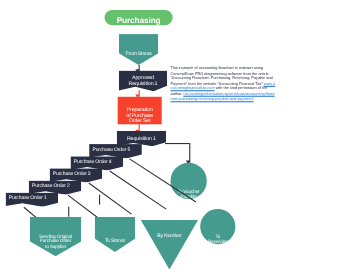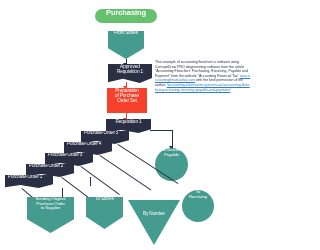--- a/index.html
+++ b/index.html
@@ -16,21 +16,21 @@
   #canvas {
     position: relative;
     width: 256px;
     height: 250px;
     background: #ffffff;
   }
   .node {
     position: absolute;
     box-sizing: border-box;
     display: flex;
-    align-items: flex-start;
+    align-items: flex-end;
     justify-content: center;
     text-align: center;
     color: #ffffff;
     line-height: 1.05;
     letter-spacing: -0.1px;
     word-spacing: -0.2px;
   }
 
   
   .pill {

